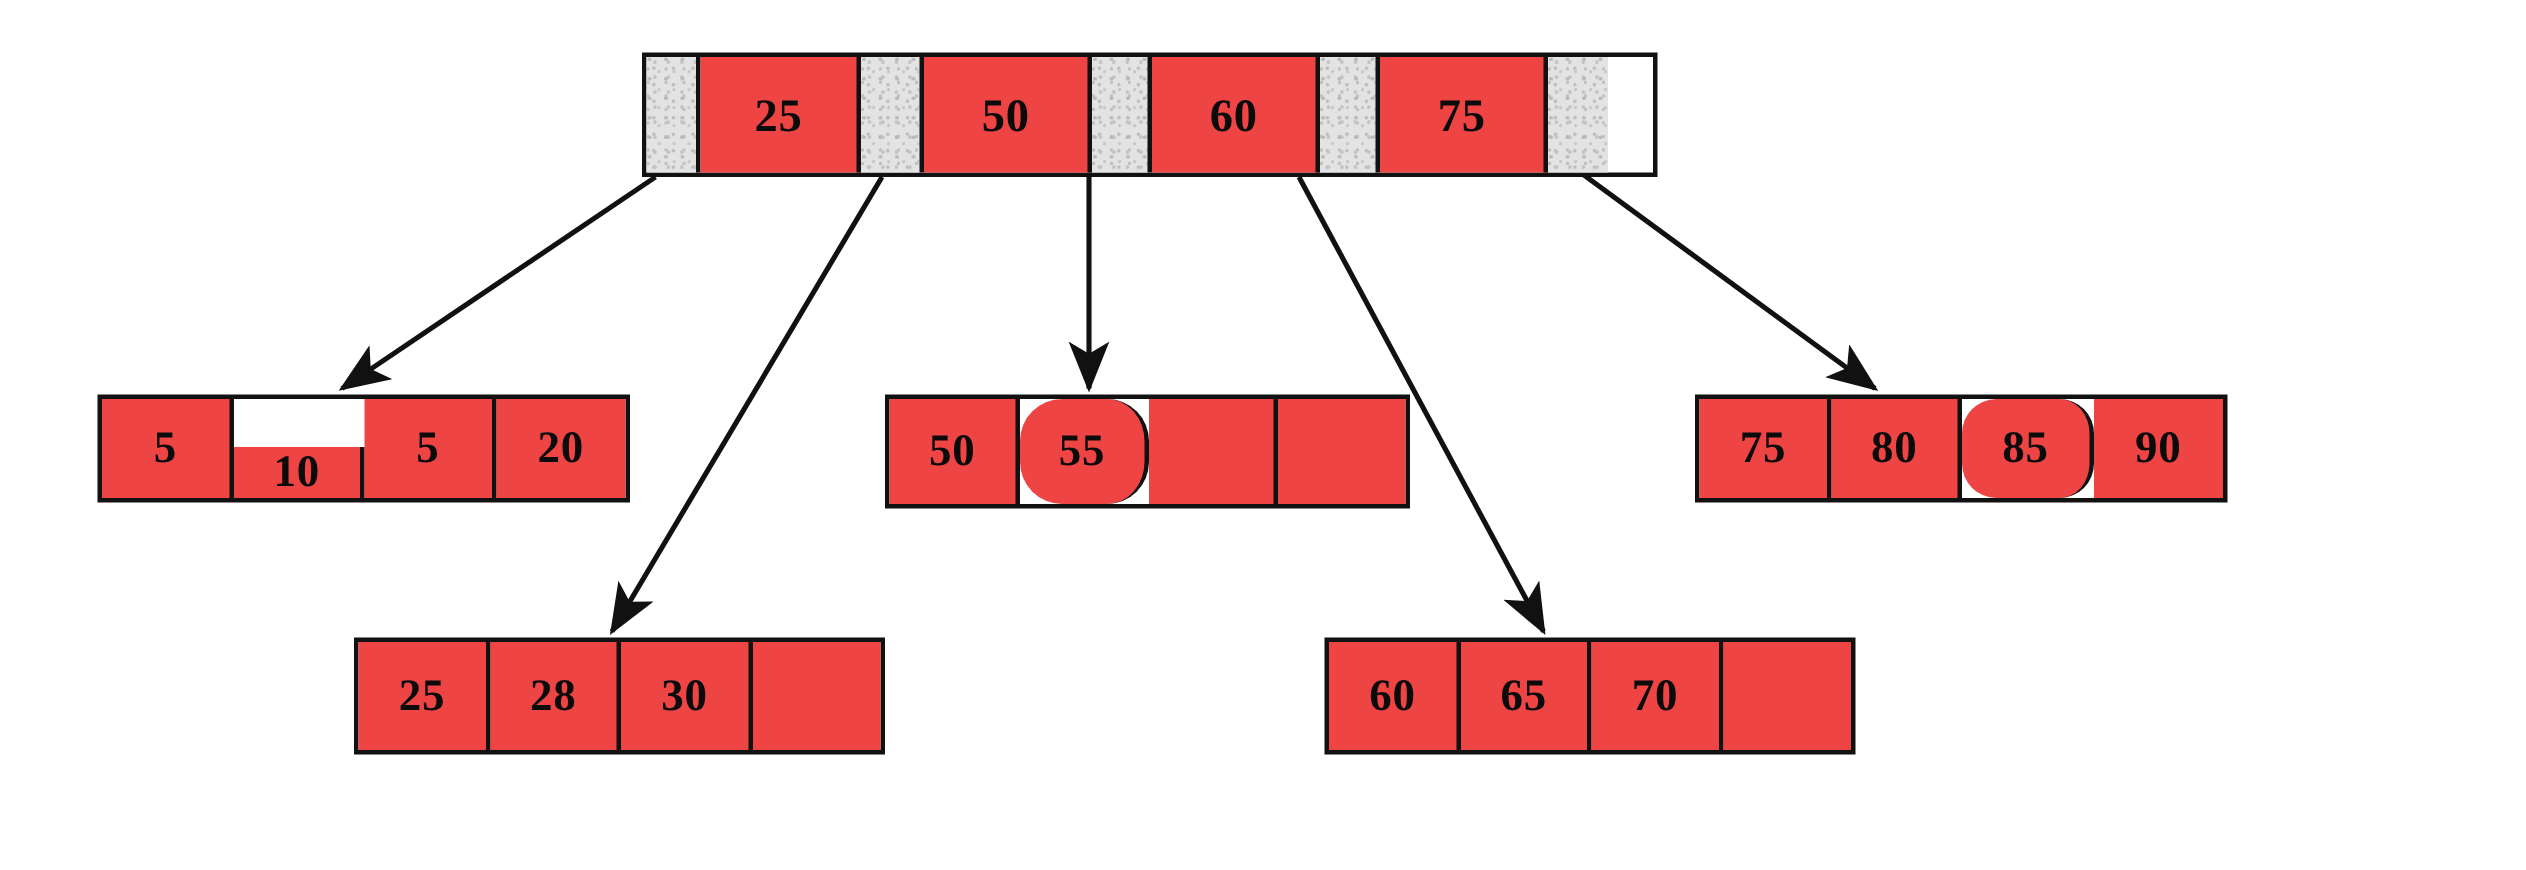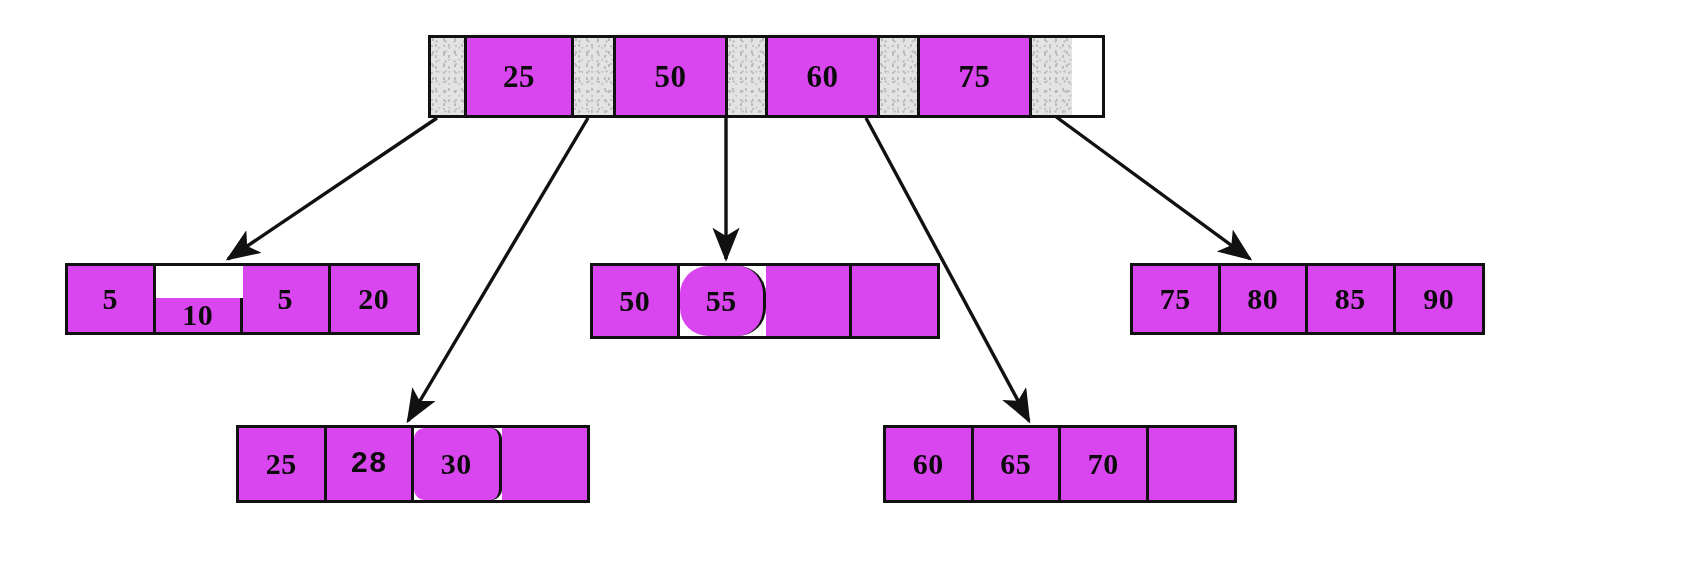--- a/index.html
+++ b/index.html
@@ -30,21 +30,21 @@
     border: 3px solid #111111;
     background: #ffffff;
     z-index: 2;
   }
   .cell {
     box-sizing: border-box;
     display: flex;
     align-items: center;
     justify-content: center;
     border-right: 3px solid #111111;
-    background: #d946ef;
+    background: #ef4444;
     font-size: 30px;
     font-weight: 700;
     color: #0b0b0b;
     letter-spacing: 0.5px;
   }
   .cell:last-child {
     border-right: none;
   }
   .cell.ptr {
     background-color: #e3e3e3;
@@ -96,37 +96,37 @@
         <div class="cell ptr" style="width: 40px;"></div>
       </div>
       <div class="node" style="left: 65px; top: 263px; width: 355px; height: 72px;">
         <div class="cell" style="width: 89px;">5</div>
         <div class="cell" style="width: 89px; margin-top: 32px;">10</div>
         <div class="cell" style="width: 89px;">5</div>
         <div class="cell" style="width: 88px; text-align: right;">20</div>
       </div>
       <div class="node" style="left: 236px; top: 425px; width: 354px; height: 78px;">
         <div class="cell" style="width: 89px;">25</div>
-        <div class="cell" style="width: 89px; font-family: Liberation Mono, monospace;">28</div>
-        <div class="cell" style="width: 89px; border-radius: 11px;">30</div>
+        <div class="cell" style="width: 89px;">28</div>
+        <div class="cell" style="width: 89px;">30</div>
         <div class="cell empty" style="width: 87px;"></div>
       </div>
       <div class="node" style="left: 590px; top: 263px; width: 350px; height: 76px;">
         <div class="cell" style="width: 88px;">50</div>
         <div class="cell" style="width: 88px; border-radius: 28px;">55</div>
         <div class="cell empty" style="width: 87px;"></div>
         <div class="cell empty" style="width: 87px;"></div>
       </div>
       <div class="node" style="left: 883px; top: 425px; width: 354px; height: 78px;">
         <div class="cell" style="width: 89px;">60</div>
         <div class="cell" style="width: 89px;">65</div>
         <div class="cell" style="width: 89px;">70</div>
         <div class="cell empty" style="width: 87px;"></div>
       </div>
       <div class="node" style="left: 1130px; top: 263px; width: 355px; height: 72px;">
         <div class="cell" style="width: 89px;">75</div>
         <div class="cell" style="width: 89px;">80</div>
-        <div class="cell" style="width: 89px;">85</div>
+        <div class="cell" style="width: 89px; border-radius: 23px;">85</div>
         <div class="cell" style="width: 88px;">90</div>
       </div>
     </div>
 
 </div>
 
 </body></html>

